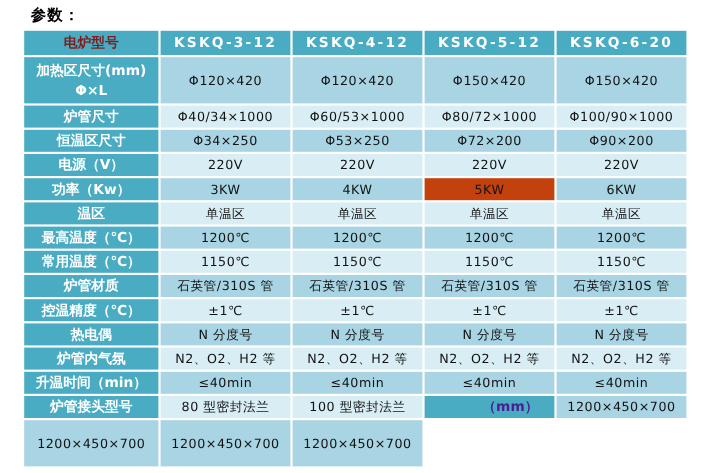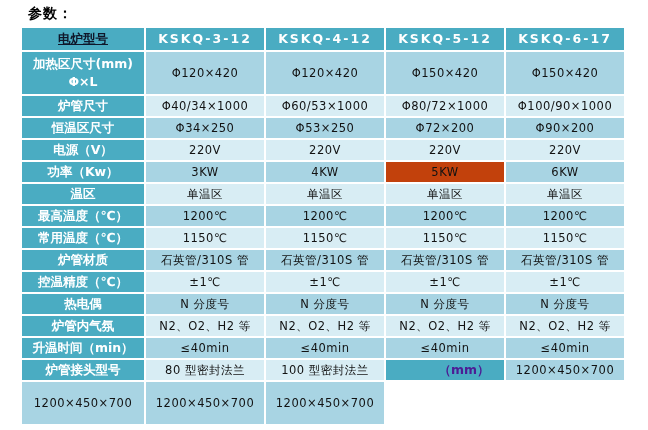--- a/index.html
+++ b/index.html
@@ -59,25 +59,25 @@
     font-size: 11.5px;
     letter-spacing: 0.5px;
   }
 </style>
 </head>
 <body>
 
 <div class="page">
   <div class="title">参数：</div>
   <div class="spec-table">
-      <div class="cell hcell" style="background: rgb(74, 172, 194); color: #0f172a; text-decoration: underline;">电炉型号</div>
+      <div class="cell hcell" style="background: rgb(74, 172, 194); color: #7f1d1d;">电炉型号</div>
       <div class="cell hcell model" style="background: rgb(74, 172, 194); color: rgb(255, 255, 255);">KSKQ-3-12</div>
       <div class="cell hcell model" style="background: rgb(74, 172, 194); color: rgb(255, 255, 255);">KSKQ-4-12</div>
       <div class="cell hcell model" style="background: rgb(74, 172, 194); color: rgb(255, 255, 255);">KSKQ-5-12</div>
-      <div class="cell hcell model" style="background: rgb(74, 172, 194); color: rgb(255, 255, 255);">KSKQ-6-17</div>
+      <div class="cell hcell model" style="background: rgb(74, 172, 194); color: rgb(255, 255, 255);">KSKQ-6-20</div>
       <div class="cell hcell" style="background: rgb(74, 172, 194); color: rgb(255, 255, 255);">
         <div>加热区尺寸(mm)</div>
         <div>Φ×L</div>
       </div>
       <div class="cell vcell medium" style="color: rgb(18, 18, 18); background: rgb(168, 212, 227);">Φ120×420</div>
       <div class="cell vcell medium" style="color: rgb(18, 18, 18); background: rgb(168, 212, 227);">Φ120×420</div>
       <div class="cell vcell medium" style="color: rgb(18, 18, 18); background: rgb(168, 212, 227);">Φ150×420</div>
       <div class="cell vcell medium" style="color: rgb(18, 18, 18); background: rgb(168, 212, 227);">Φ150×420</div>
       <div class="cell hcell" style="background: rgb(74, 172, 194); color: rgb(255, 255, 255);">
         <div>炉管尺寸</div>

